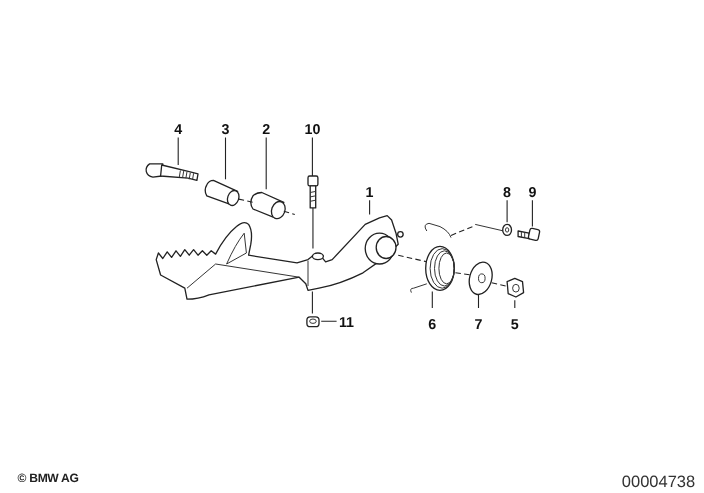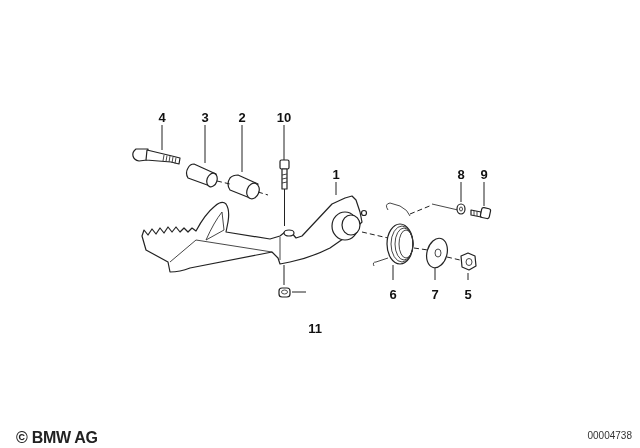--- a/index.html
+++ b/index.html
@@ -1,20 +1,20 @@
 <!DOCTYPE html>
 <html><head>
   <meta charset="utf-8">
   <style>
     html, body { margin:0; padding:0; background:#ffffff; }
     body { width:640px; height:448px; position:relative; overflow:hidden; font-family:"Liberation Sans", sans-serif; }
     #diagram { position:absolute; left:0; top:0; width:640px; height:448px; }
     .callout { position:absolute; font-family:"Liberation Sans", sans-serif; font-weight:bold; font-size:13px; color:#111; transform:translateX(-50%); line-height:1; }
-    .footer-left { position:absolute; left:16px; top:429px; font-size:16px; color:#222; font-weight:bold; letter-spacing:-0.3px; }
-    .footer-right { position:absolute; right:8px; top:430px; font-size:10px; color:#333; }
+    .footer-left { position:absolute; left:16px; top:429px; font-size:11px; color:#222; font-weight:bold; letter-spacing:-0.3px; }
+    .footer-right { position:absolute; right:8px; top:430px; font-size:15px; color:#333; }
     svg .part { fill:#fff; stroke:#222; stroke-width:1.2; stroke-linejoin:round; }
     svg .thin { fill:none; stroke:#333; stroke-width:0.9; }
     svg .lead { fill:none; stroke:#222; stroke-width:1; }
     svg .dash { fill:none; stroke:#222; stroke-width:1; stroke-dasharray:5 3; }
   </style>
 </head>
 <body>
 
 <svg id="diagram" viewBox="0 0 640 448" xmlns="http://www.w3.org/2000/svg">
 
@@ -125,16 +125,16 @@
 <div class="callout" style="left:336px;top:168px;">1</div>
 <div class="callout" style="left:242px;top:111px;">2</div>
 <div class="callout" style="left:205px;top:111px;">3</div>
 <div class="callout" style="left:162px;top:111px;">4</div>
 <div class="callout" style="left:468px;top:288px;">5</div>
 <div class="callout" style="left:393px;top:288px;">6</div>
 <div class="callout" style="left:435px;top:288px;">7</div>
 <div class="callout" style="left:461px;top:168px;">8</div>
 <div class="callout" style="left:484px;top:168px;">9</div>
 <div class="callout" style="left:284px;top:111px;text-align:center;">10</div>
-<div class="callout" style="left:315px;top:286px;margin-top:36px;">11</div>
+<div class="callout" style="left:315px;top:286px;">11</div>
 
 <div class="footer-left">© BMW AG</div>
 <div class="footer-right">00004738</div>
 
 </body></html>

